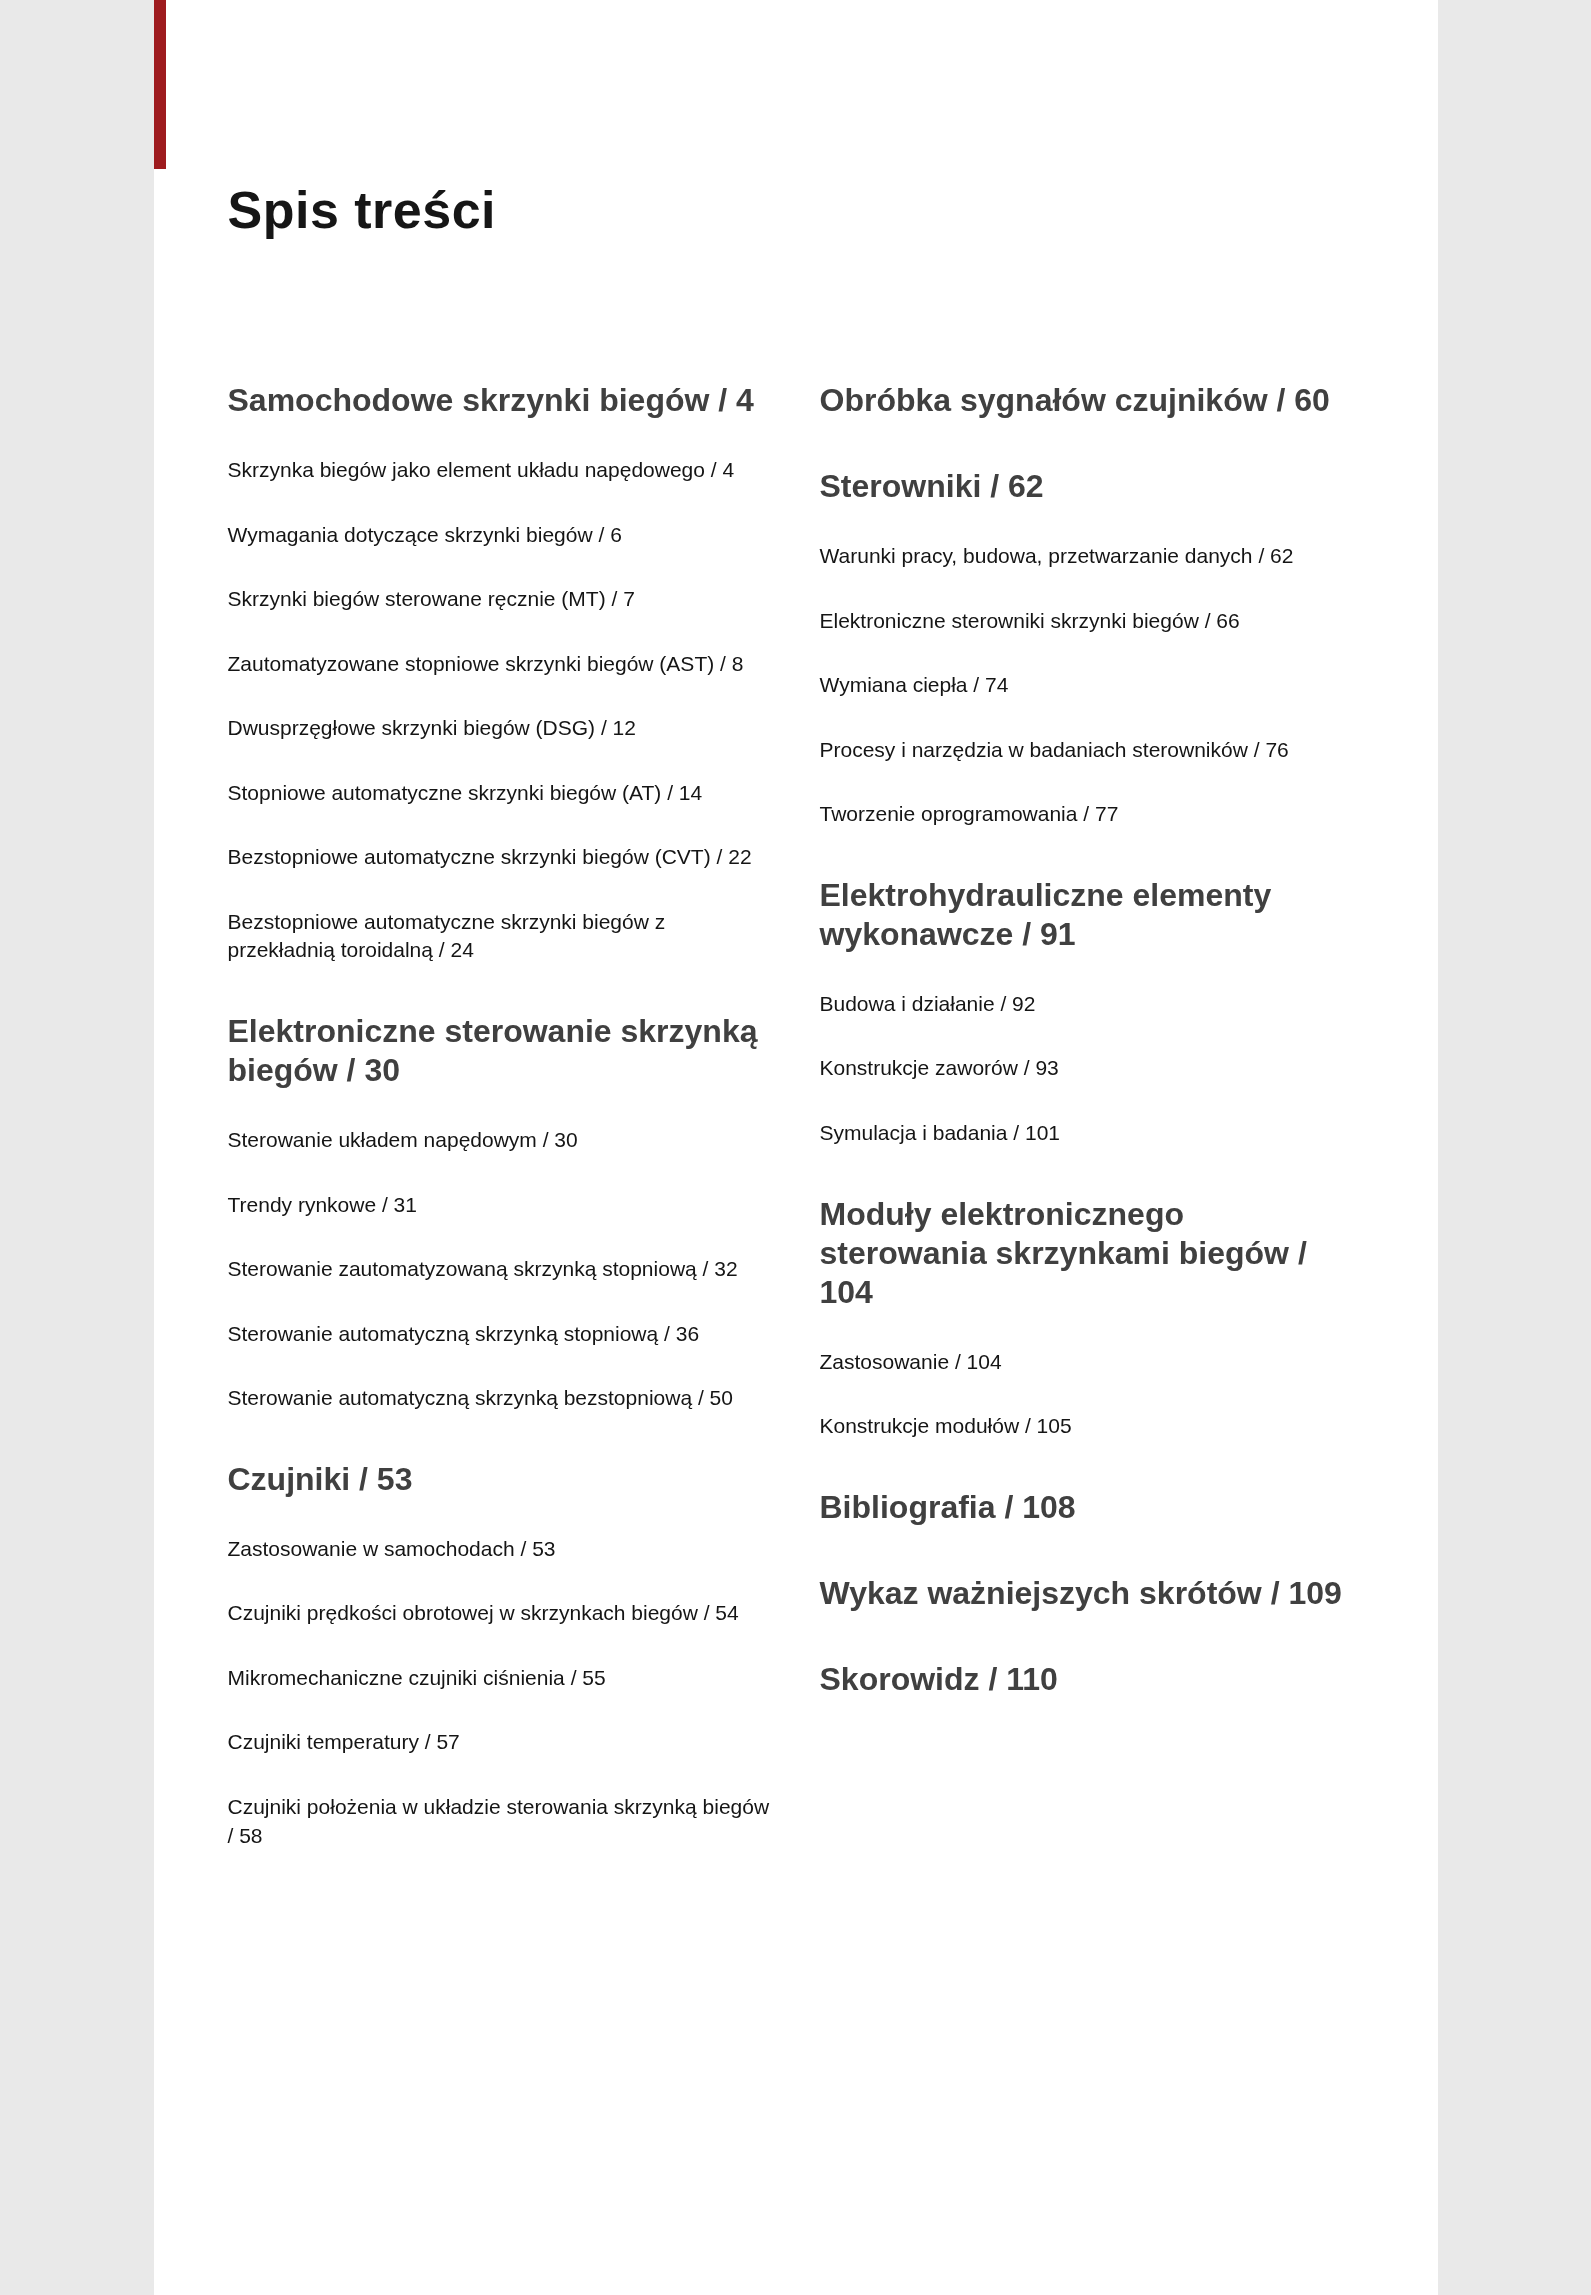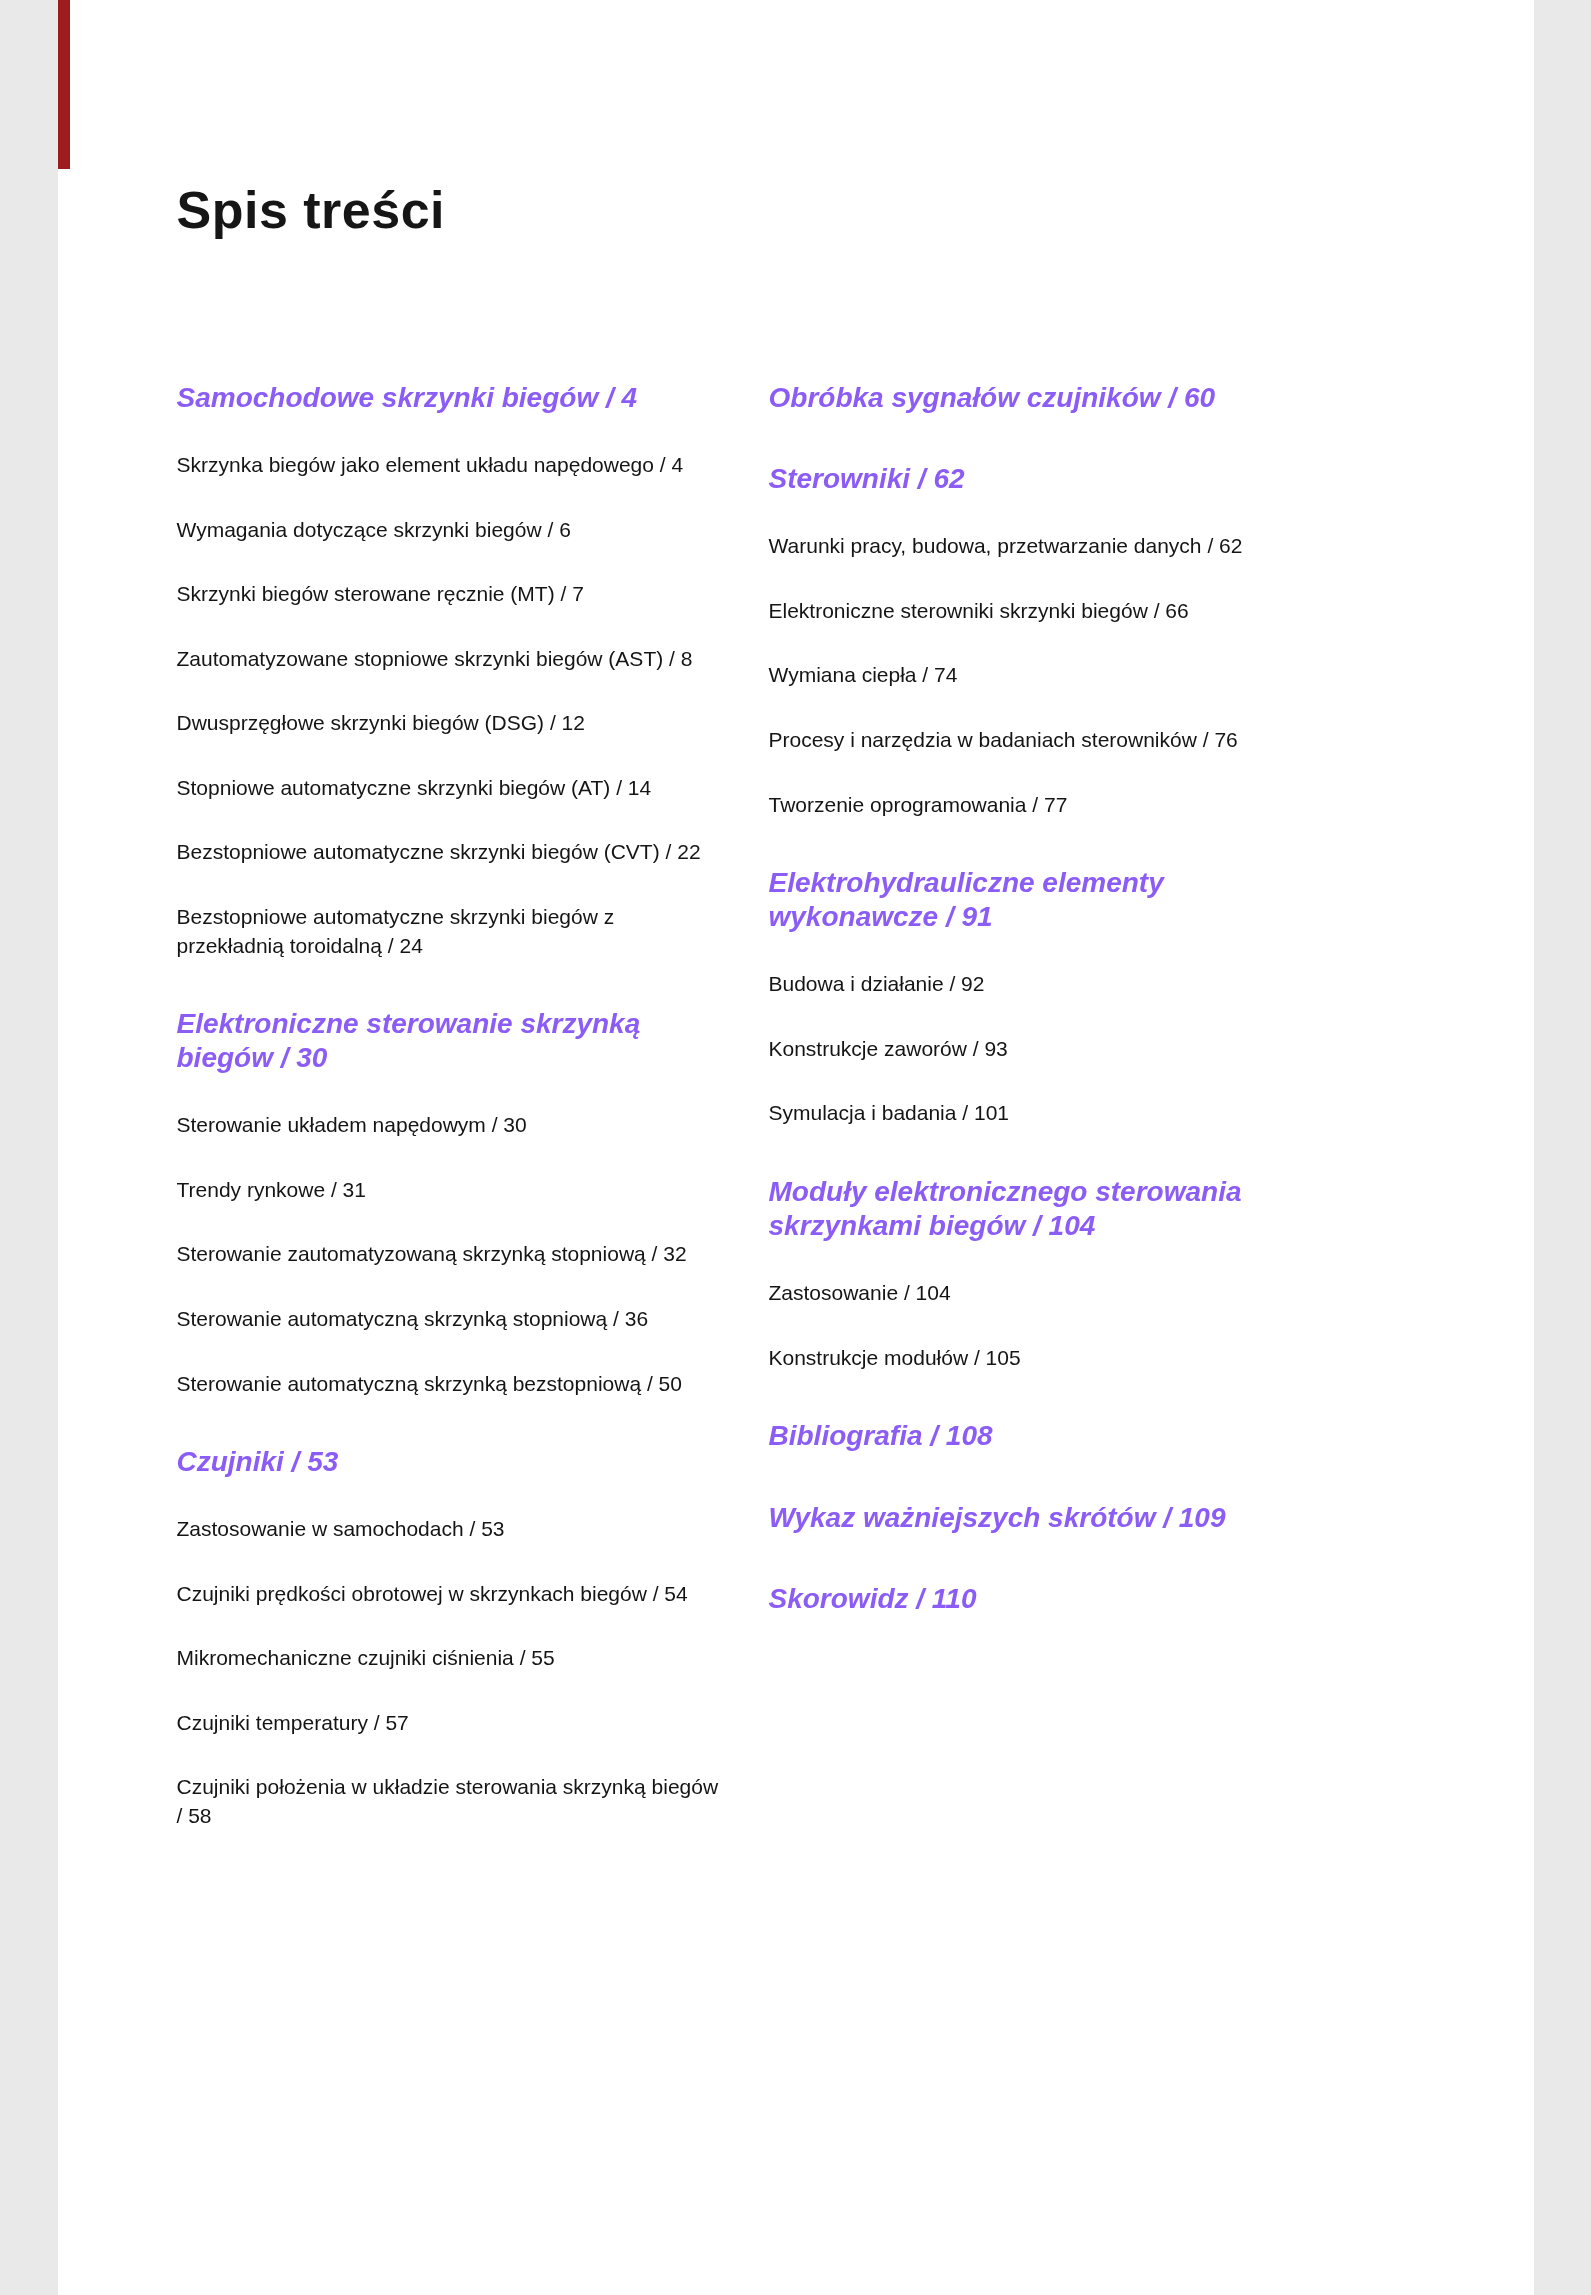--- a/index.html
+++ b/index.html
@@ -1,25 +1,25 @@
 <!DOCTYPE html>
 <html lang="pl" style="font-size:8px"><head>
 <meta charset="utf-8">
 <style>
   * { box-sizing: border-box; }
   html, body { margin: 0; padding: 0; background: #e9e9e9; }
   .page {
     position: relative;
-    width: 1476px;
+    width: 1284px;
     height: 2295px;
     margin: 0 auto;
     background: #ffffff;
     color: #141414;
     font-family: "Liberation Sans", "DejaVu Sans", sans-serif;
-    padding: 184px 0 0 119px;
+    padding: 184px 0 0 74px;
     overflow: hidden;
   }
   .edge-stripe {
     position: absolute;
     left: 0;
     top: 0;
     width: 12px;
     height: 169px;
     background: #9e1b1e;
   }
@@ -33,26 +33,25 @@
   }
   .columns {
     display: flex;
     align-items: flex-start;
     gap: 44px;
   }
   .col-left  { width: 548px; flex: 0 0 auto; }
   .col-right { width: 537px; flex: 0 0 auto; }
   .toc-section { margin: 0 0 47px 0; }
   .section-heading {
-    font-size: 28px;
+    font-size: 32px;
     font-weight: bold;
     line-height: 1.22;
     margin: 0 0 13px 0;
-    color: #8b5cf6;
-    font-style: italic;
+    color: #404040;
   }
   .toc-section .section-heading:last-child { margin-bottom: 0; }
   .toc-item {
     font-size: 21px;
     line-height: 1.36;
     color: #151515;
     margin-top: 36px;
   }
 </style>
 </head>

